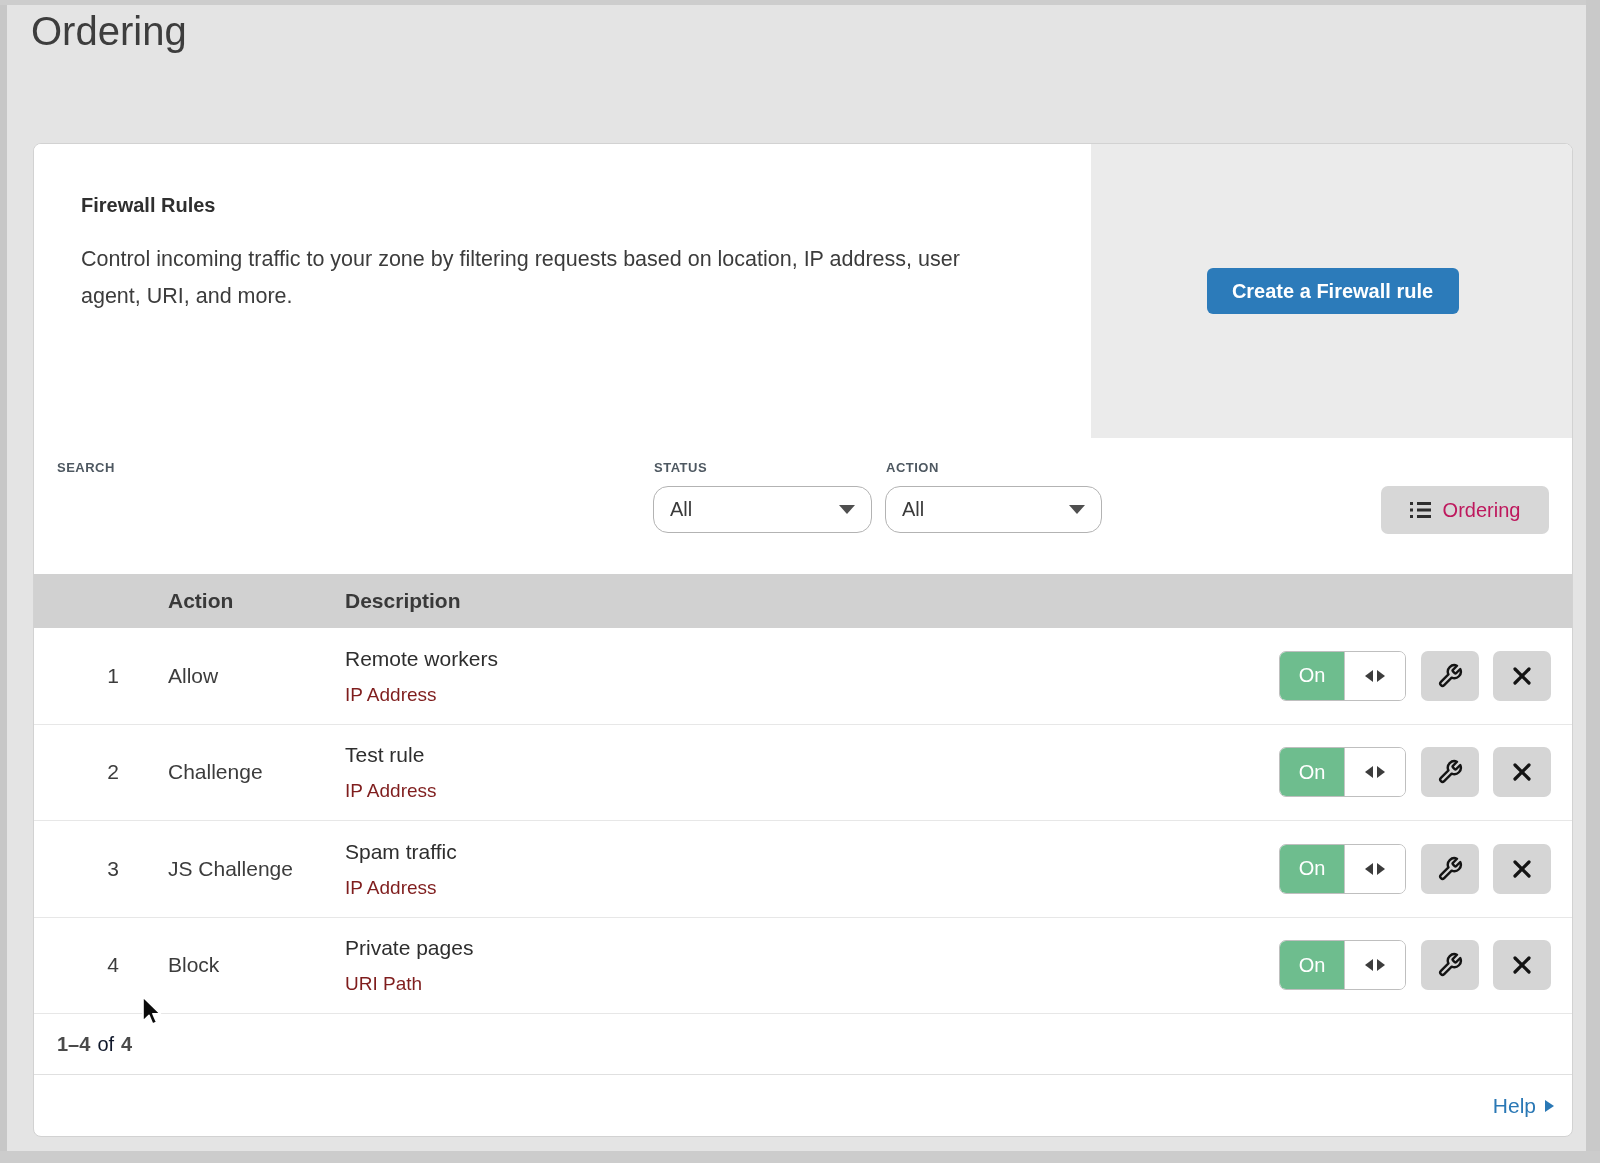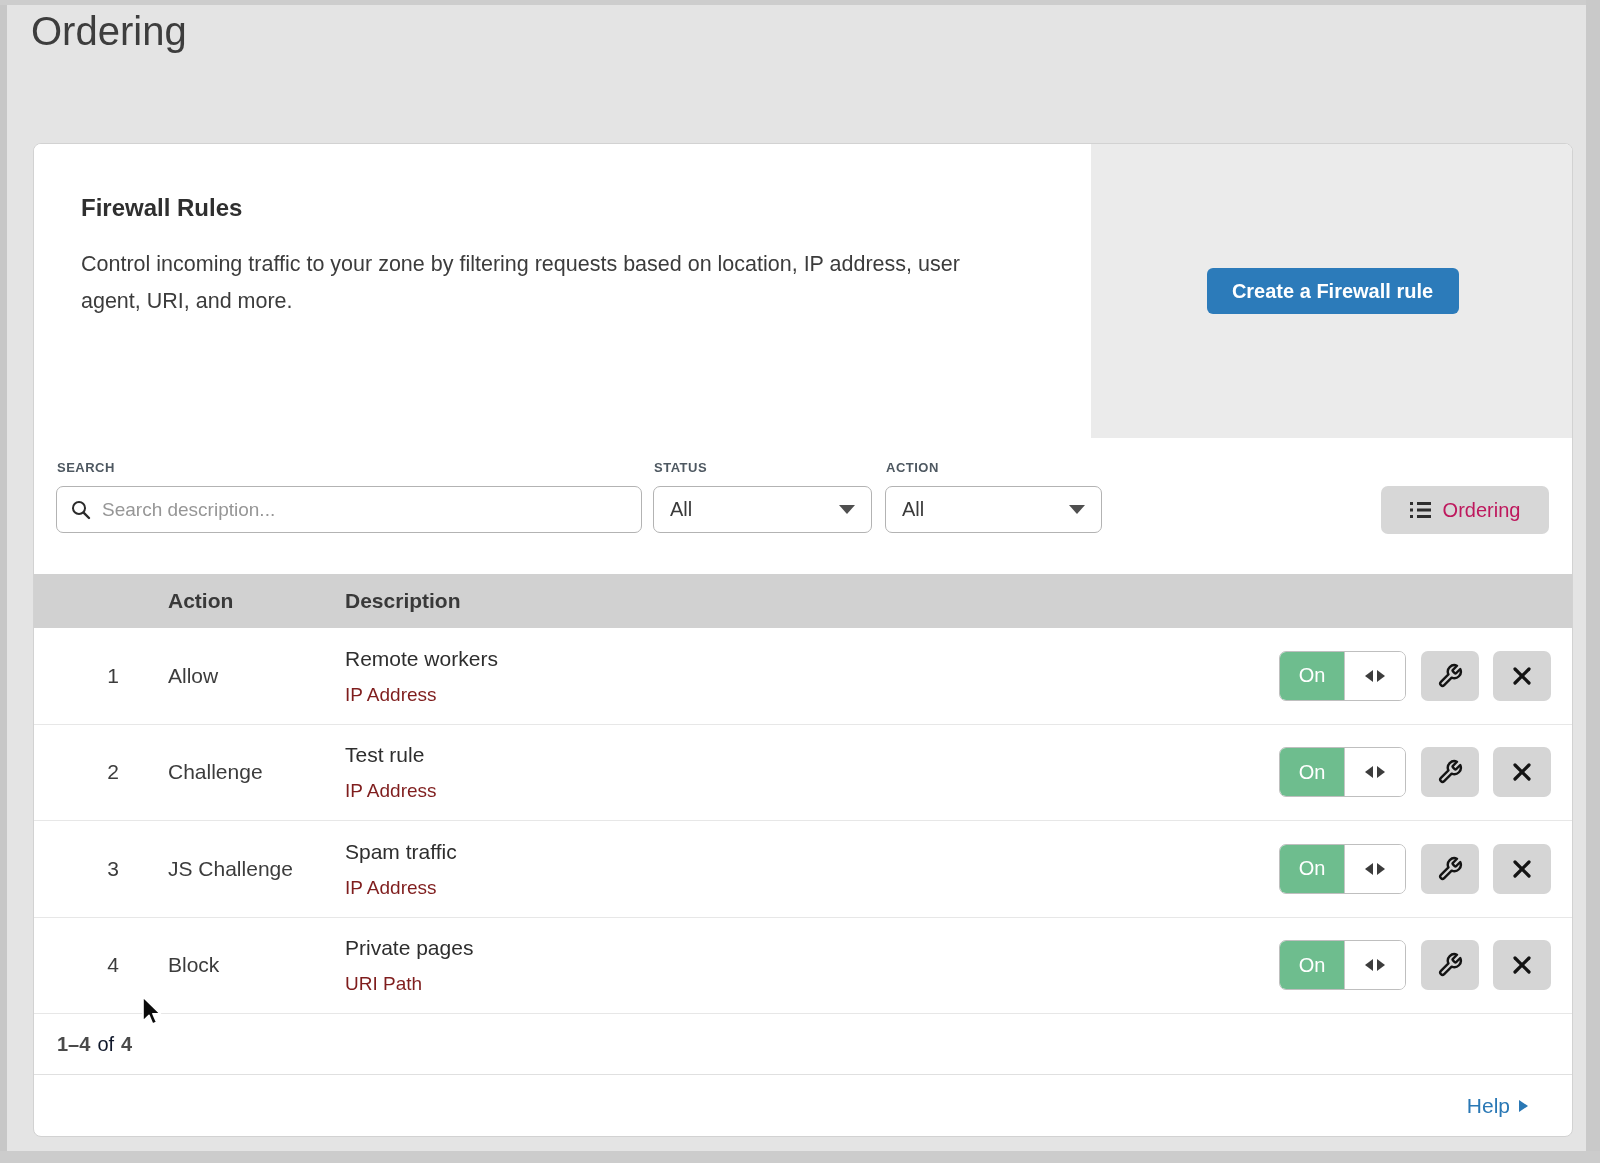--- a/index.html
+++ b/index.html
@@ -12,37 +12,37 @@
   .edge-right { right:0; top:0; width:14px; height:100%; background:#c9c9c9; }
   .edge-bottom { left:0; bottom:0; width:100%; height:12px; background:#cccccc; }
 
   .page-title { position:absolute; left:31px; top:9px; font-size:40px; font-weight:500; color:#3d3d3d; }
   .page-subtitle { position:absolute; left:31px; top:80px; font-size:28px; font-weight:400; color:#6d6d6d; }
 
   .card { position:absolute; left:33px; top:143px; width:1540px; height:994px; background:#ffffff;
           border:1px solid #d2d2d2; border-radius:8px; overflow:hidden; }
 
   .intro { position:absolute; left:0; top:0; width:1057px; height:294px; background:#fff; padding:50px 0 0 47px; }
-  .intro h2 { font-size:24px; font-weight:700; color:#2f2f2f; }
+  .intro h2 { font-size:20px; font-weight:700; color:#2f2f2f; }
   .intro .desc { margin-top:24px; width:940px; font-size:21.5px; line-height:37px; color:#3c3c3c; }
   .intro .usage { margin-top:28px; font-size:21.5px; font-weight:700; color:#2f2f2f; }
 
   .side-panel { position:absolute; left:1057px; top:0; width:483px; height:294px; background:#ebebeb;
                 display:flex; align-items:center; justify-content:center; }
   .btn-primary { width:252px; height:46px; background:#2c7bba; color:#ffffff; font-family:inherit;
                  font-size:20px; font-weight:600; border:none; border-radius:6px; cursor:pointer; }
 
   .filters { position:absolute; left:0; top:294px; width:100%; height:136px; background:#fff; }
   .filter-label { position:absolute; font-size:13px; font-weight:700; color:#4e5861; letter-spacing:.5px; }
   .lbl-search { left:23px; top:22px; } .lbl-status { left:620px; top:22px; } .lbl-action { left:852px; top:22px; }
   .input-box { position:absolute; left:22px; top:48px; width:586px; height:47px; background:#fff;
                border:1px solid #b3b3b3; border-radius:7px; display:flex; align-items:center; gap:11px; padding:0 14px; }
   .input-box input { flex:1; border:none; outline:none; font-family:inherit; font-size:19px; color:#333; background:transparent; }
   .input-box input::placeholder { color:#969696; }
-  .select { position:absolute; top:48px; height:47px; background:#fff; border:1px solid #b3b3b3; border-radius:7px;
+  .select { position:absolute; top:48px; height:47px; background:#fff; border:1px solid #b3b3b3; border-radius:15px;
             display:flex; align-items:center; justify-content:space-between; padding:0 16px; font-size:20px; color:#3a3a3a; cursor:pointer; }
   .sel-status { left:619px; width:219px; } .sel-action { left:851px; width:217px; }
   .caret { width:0; height:0; border-left:8px solid transparent; border-right:8px solid transparent; border-top:9px solid #4f4f4f; }
   .btn-ordering { position:absolute; left:1347px; top:48px; width:168px; height:48px; background:#d7d7d7; border:none;
                   border-radius:7px; display:flex; align-items:center; justify-content:center; gap:12px;
                   font-family:inherit; font-size:20px; color:#be185d; cursor:pointer; }
 
   .thead { position:absolute; left:0; top:430px; width:100%; height:54px; background:#d1d1d1; }
   .thead span { position:absolute; line-height:54px; font-size:21px; font-weight:700; color:#393939; }
   .col-action { left:134px; } .col-desc { left:311px; }
@@ -62,21 +62,21 @@
   .tri-l { width:0; height:0; border-top:6px solid transparent; border-bottom:6px solid transparent; border-right:8px solid #3c3c3c; }
   .tri-r { width:0; height:0; border-top:6px solid transparent; border-bottom:6px solid transparent; border-left:8px solid #3c3c3c; }
   .icon-btn { width:58px; height:50px; background:#d5d5d5; border:none; border-radius:7px;
               display:flex; align-items:center; justify-content:center; cursor:pointer; }
   .btn-wrench { left:1387px; } .btn-x { left:1459px; }
 
   .pager { position:absolute; left:0; top:870px; width:100%; height:60px; display:flex; align-items:center; padding-left:23px; font-size:20px; }
   .pager .b { font-weight:700; color:#4a4a4a; }
   .pager .of { color:#0f172a; margin:0 7px; }
   .divider { position:absolute; left:0; top:930px; width:100%; height:1px; background:#e0e0e0; }
-  .help-row { position:absolute; left:0; top:931px; right:0; bottom:0; display:flex; align-items:center; justify-content:flex-end; gap:9px; padding-right:44px; }
+  .help-row { position:absolute; left:0; top:931px; right:0; bottom:0; display:flex; align-items:center; justify-content:flex-end; gap:9px; padding-right:18px; }
   .help-link { font-size:21px; font-weight:500; color:#2a78b5; text-decoration:none; cursor:pointer; }
   .help-caret { width:0; height:0; border-top:6px solid transparent; border-bottom:6px solid transparent; border-left:9px solid #2a78b5; }
 
   .cursor { position:absolute; left:141px; top:996px; z-index:20; }
 </style>
 </head>
 <body>
 
 <div id="screen">
   <div class="edge edge-left"></div>
@@ -92,27 +92,20 @@
       <h2>Firewall Rules</h2>
       <p class="desc">Control incoming traffic to your zone by filtering requests based on location, IP address, user agent, URI, and more.</p>
     </div>
 
     <div class="side-panel">
       <button class="btn-primary">Create a Firewall rule</button>
     </div>
 
     <div class="filters">
       <span class="filter-label lbl-search">SEARCH</span>
-      <div class="input-box">
-        <svg width="20" height="20" viewBox="0 0 20 20">
-          <circle cx="8" cy="8" r="6" fill="none" stroke="#2b2b2b" stroke-width="2"></circle>
-          <line x1="12.6" y1="12.6" x2="18" y2="18" stroke="#2b2b2b" stroke-width="2.4" stroke-linecap="round"></line>
-        </svg>
-        <input type="text" placeholder="Search description..." style="">
-      </div>
 
       <span class="filter-label lbl-status">STATUS</span>
       <div class="select sel-status">
         <span>All</span>
         <span class="caret"></span>
       </div>
 
       <span class="filter-label lbl-action">ACTION</span>
       <div class="select sel-action">
         <span>All</span>

